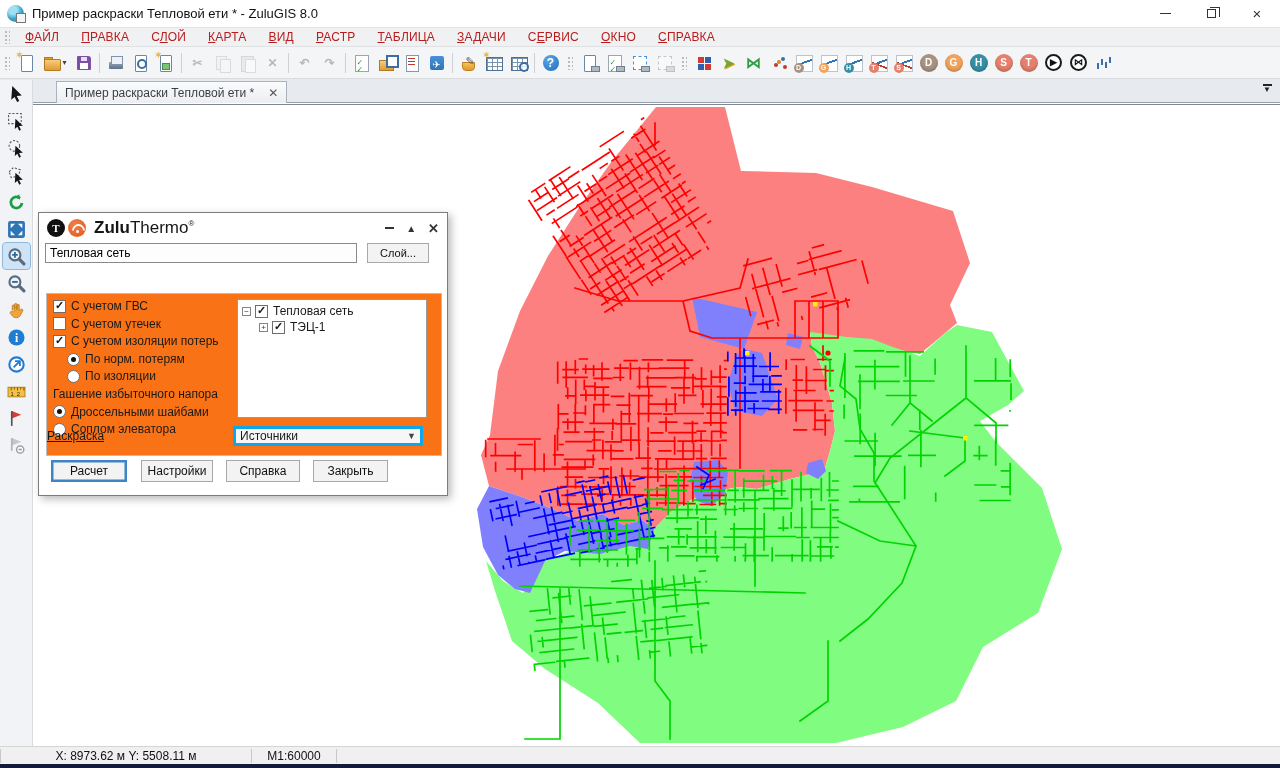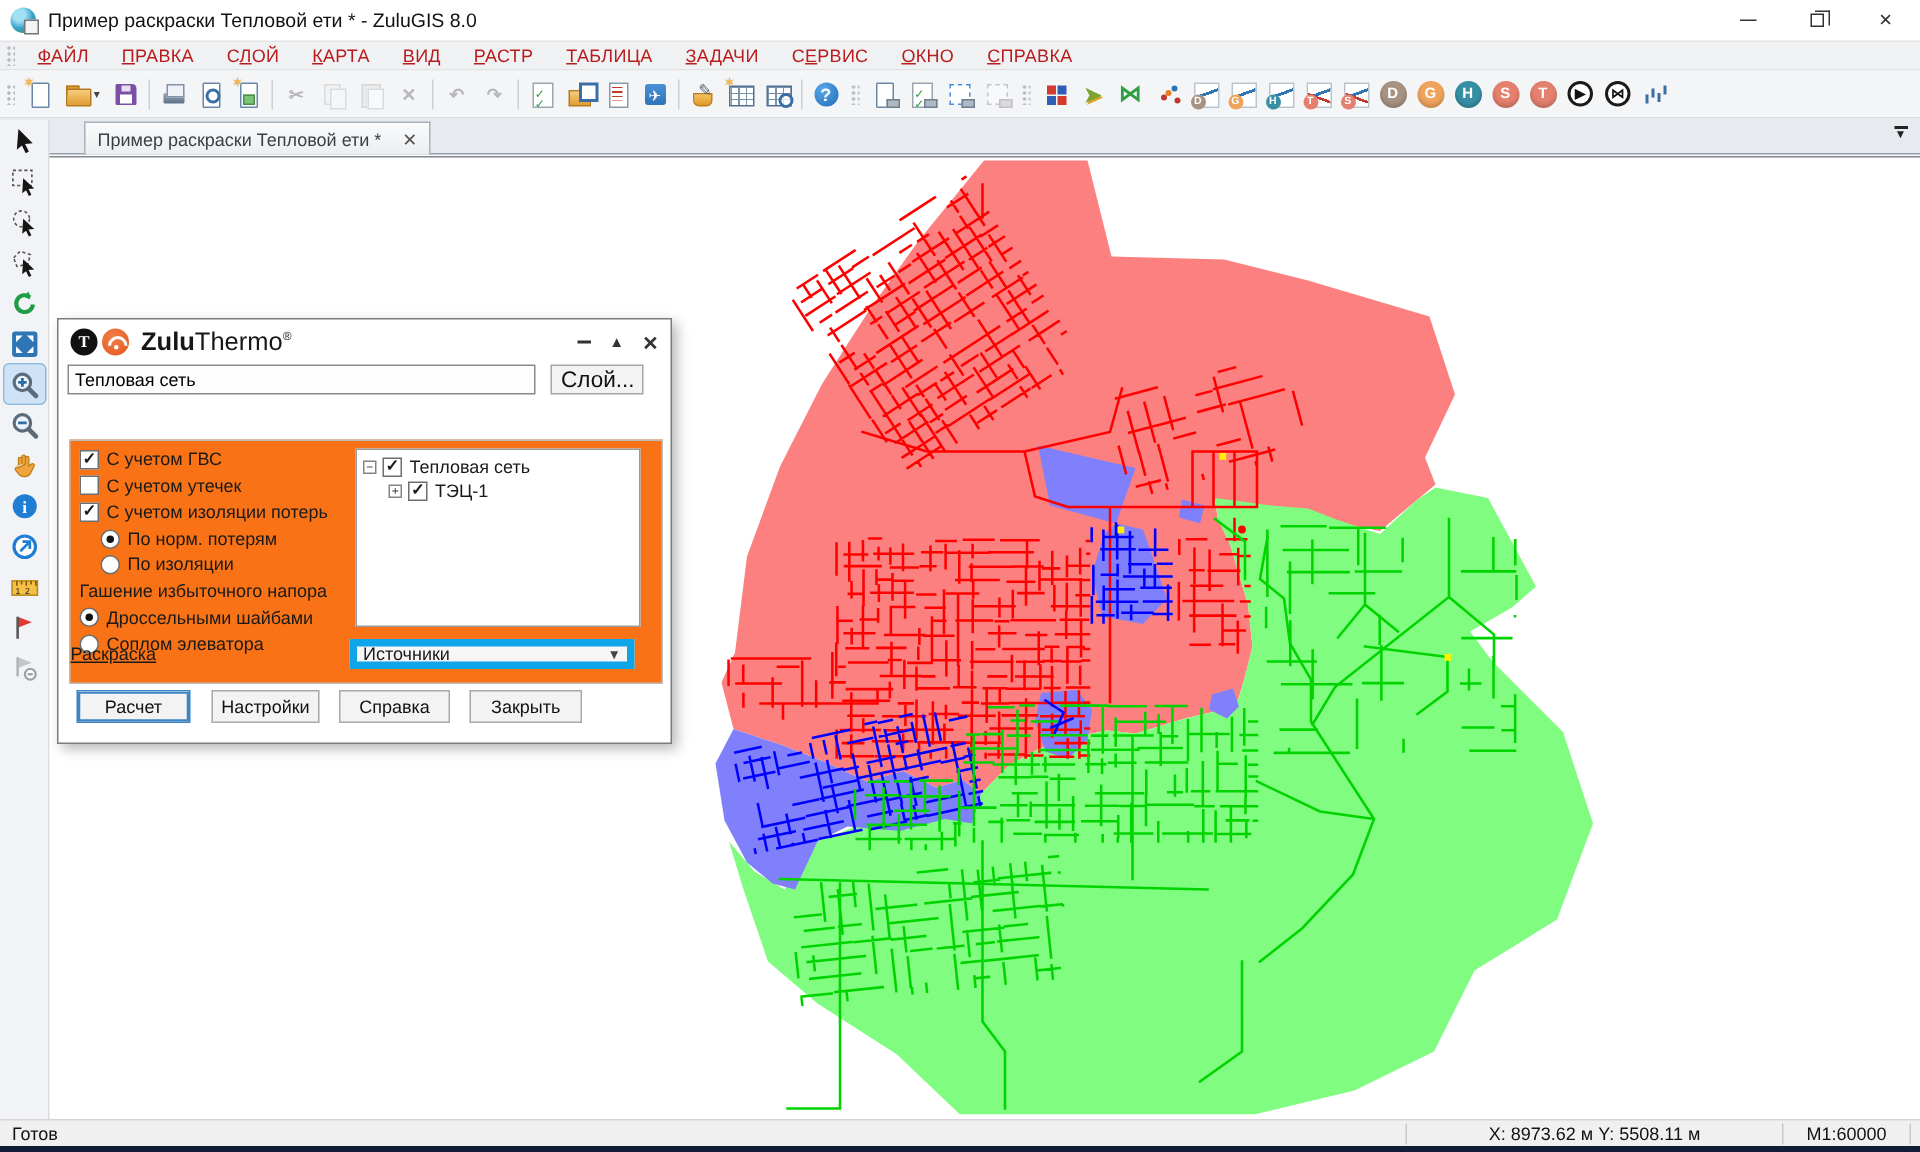--- a/index.html
+++ b/index.html
@@ -127,21 +127,21 @@
     border:2px solid #fff; border-bottom-color:transparent; border-left-color:transparent; transform:rotate(-45deg); }
   .ocirc::after { content:''; position:absolute; left:8px; top:10.5px; width:3px; height:3px; border-radius:50%; background:#fff; }
   .brand { margin-left:8px; font-size:17px; color:#161616; }
   .brand b { font-weight:bold; } .brand sup { font-size:8px; }
   .dlg-ctrls { margin-left:auto; display:flex; gap:12px; color:#333; align-items:center; }
   .dlg-ctrls .m { width:9px; height:2px; background:#333; }
   .dlg-ctrls .u { font-size:10px; } .dlg-ctrls .c { font-size:13px; font-weight:bold; }
   .dlg-row { display:flex; padding:0 6px; align-items:center; }
   .txt { height:20px; border:1px solid #8a8a8a; background:#fdfdfd; padding:2px 4px; font-size:12px;
     font-family:"Liberation Sans",sans-serif; width:312px; }
-  .btn { height:20px; background:#f3f3f3; border:1px solid #a8a8a8; font-size:15px; text-align:center;
+  .btn { height:20px; background:#f3f3f3; border:1px solid #a8a8a8; font-size:11px; text-align:center;
     font-family:"Liberation Sans",sans-serif; color:#111; padding:0 6px; }
   .tabs { position:absolute; left:8px; top:60px; right:8px; height:20px; display:flex; align-items:flex-end; }
   .tab { border:1px solid #919191; border-bottom:none; background:#f2f2f2; padding:2px 7px 3px; height:18px;
     margin-right:1px; border-radius:2px 2px 0 0; white-space:nowrap; }
   .tab.active { background:#fff; height:21px; padding-top:4px; position:relative; z-index:2; }
   .tabspin { margin-left:auto; display:flex; }
   .tabspin div { width:18px; height:17px; border:1px solid #a8a8a8; background:#f0f0f0; text-align:center;
     line-height:15px; font-size:8px; color:#333; }
   .frame { position:absolute; left:7px; top:80px; width:396px; height:163px; border:1px solid #bdbdbd; background:#f97316; }
   .chkcol { position:absolute; left:6px; top:5px; width:182px; }
@@ -151,21 +151,21 @@
   .cbox.on::after { content:'✓'; position:absolute; left:1px; top:-2px; font-size:11px; font-weight:bold; color:#1a1a1a; }
   .rad { width:13px; height:13px; border:1px solid #6e6e6e; border-radius:50%; background:#fff; margin-right:5px; position:relative; flex:none; }
   .rad.on::after { content:''; position:absolute; left:3px; top:3px; width:5px; height:5px; border-radius:50%; background:#111; }
   .grplbl { margin:2px 0 4px; }
   .tree { position:absolute; left:190px; top:5px; width:190px; height:119px; border:1px solid #9a9a9a; background:#fff; padding:3px 2px; }
   .trow { display:flex; align-items:center; height:16px; }
   .texp { width:9px; height:9px; border:1px solid #848484; background:#fff; font-size:8px; line-height:7px;
     text-align:center; color:#333; margin:0 4px 0 2px; flex:none; }
   .combo-row { position:absolute; left:0; top:132px; width:100%; display:flex; align-items:center; }
   .combo-lbl { width:186px; padding-right:6px;text-decoration:underline; }
-  .combo { width:190px; height:20px; border:5px solid #0ea5e9; background:#f6f6f6; display:flex; align-items:center; padding:0 4px; }
+  .combo { width:190px; height:20px; border:3px solid #0ea5e9; background:#f6f6f6; display:flex; align-items:center; padding:0 4px; }
   .combo .chev { margin-left:auto; font-size:9px; color:#444; }
   .dlg-buttons { position:absolute; left:12px; top:247px; right:12px; display:flex; }
   .dbtn { height:22px; background:#f3f3f3; border:1px solid #a8a8a8; font-size:12px;
     font-family:"Liberation Sans",sans-serif; color:#111; }
   .dbtn.default { border:1px solid #3f84c4; box-shadow:inset 0 0 0 1.5px #3f84c4; }
 </style>
 </head>
 <body>
 
 <div class="titlebar">
@@ -577,21 +577,20 @@
   </div>
   <div class="dlg-buttons">
     <button class="dbtn default" style="width:76px">Расчет</button>
     <button class="dbtn" style="width:72px;margin-left:14px">Настройки</button>
     <button class="dbtn" style="width:74px;margin-left:13px">Справка</button>
     <button class="dbtn" style="width:75px;margin-left:13px">Закрыть</button>
   </div>
 </div>
 
 <div class="statusbar">
-  <div class="cell ready">Готов</div>
   <div class="vline"></div>
   <div class="cell" style="width:250px;text-align:center">X:  8973.62 м  Y:  5508.11 м</div>
   <div class="vline"></div>
   <div class="cell" style="width:84px;text-align:center">М1:60000</div>
   <div class="vline"></div>
   <div style="width:6px"></div>
 </div>
 <div class="navy"></div>
 
 </body></html>

